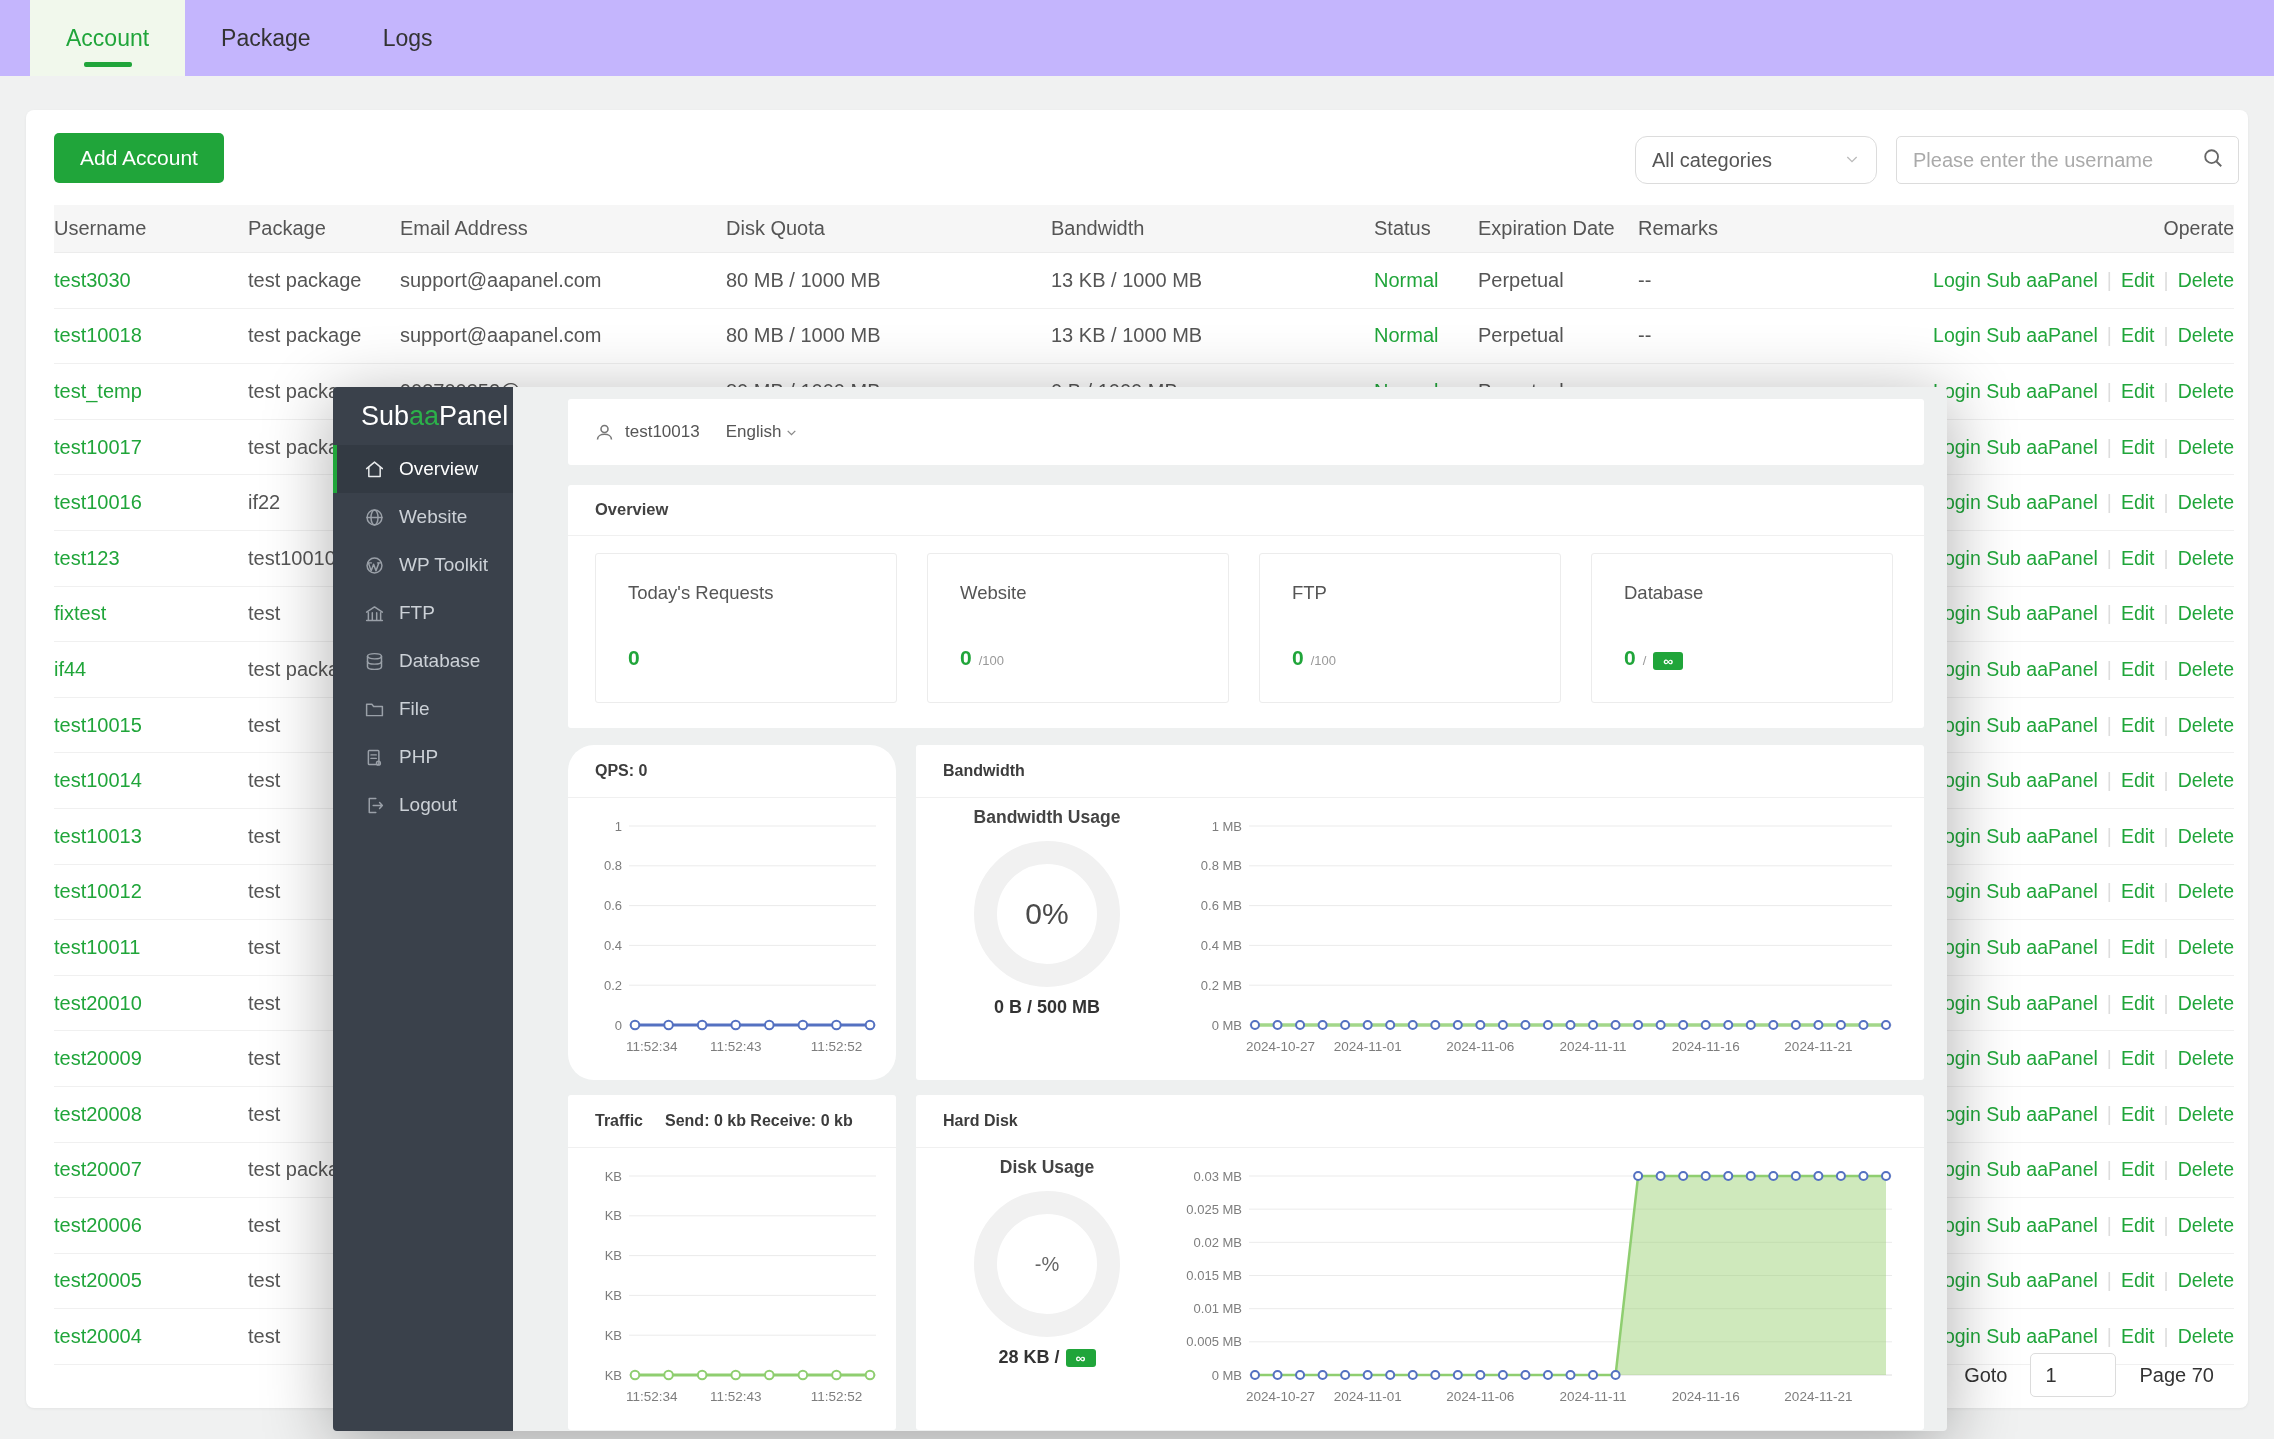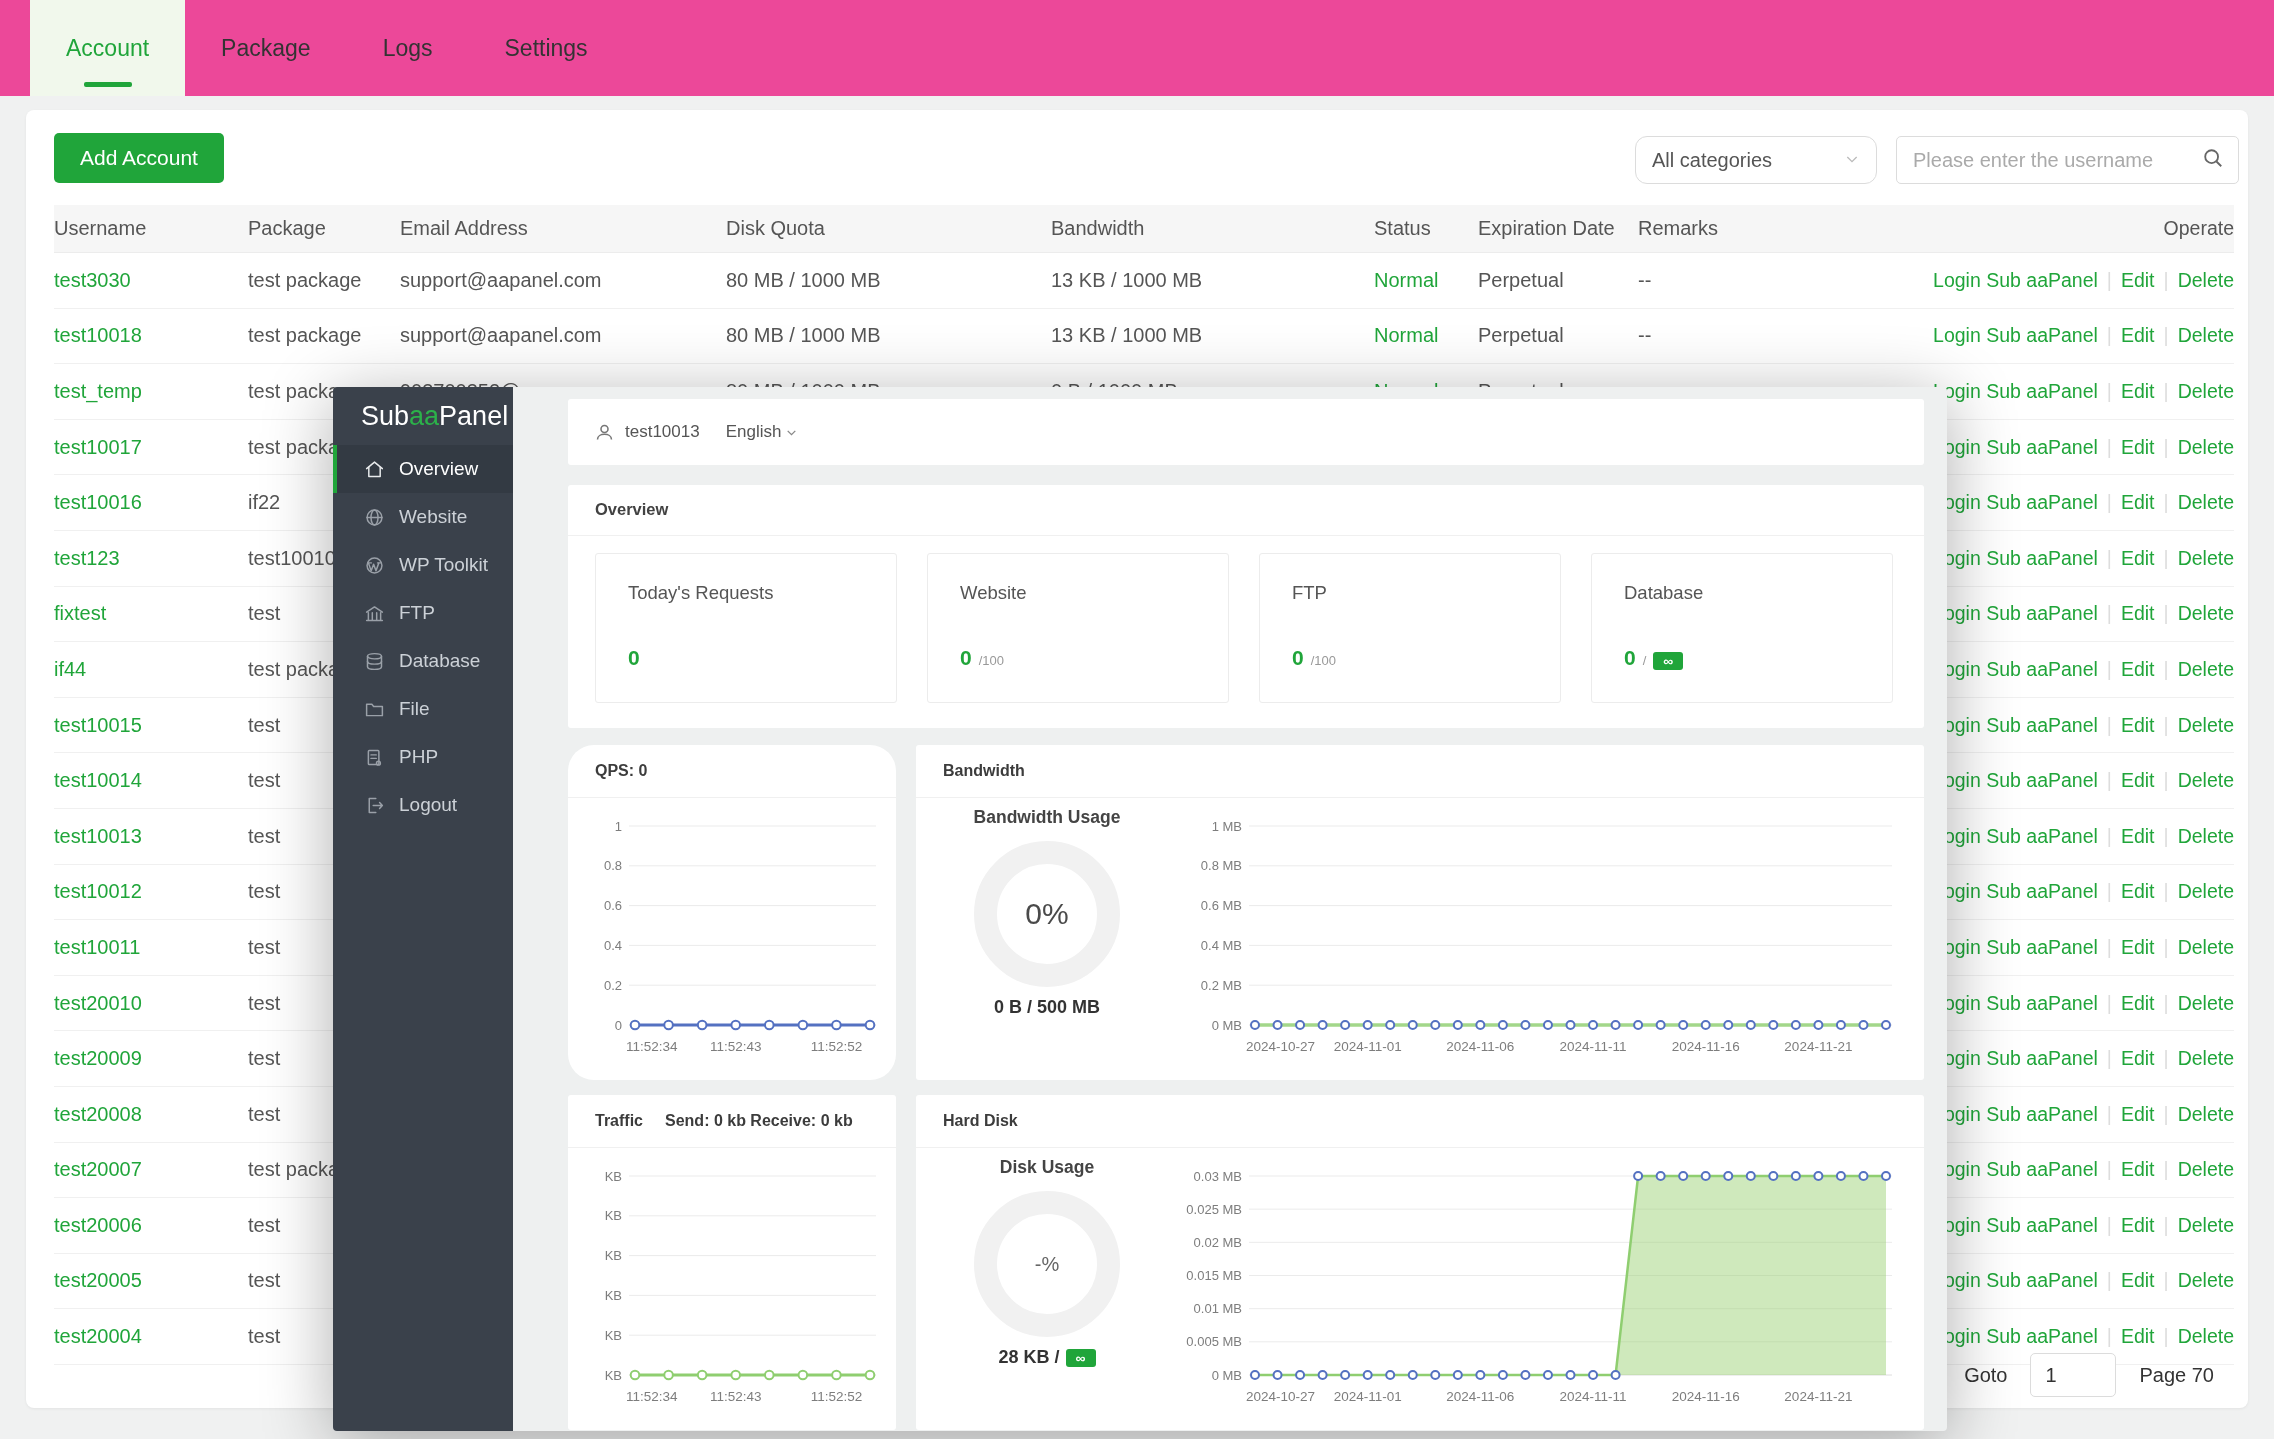--- a/index.html
+++ b/index.html
@@ -1,19 +1,19 @@
 <!DOCTYPE html>
 <html><head>
 <meta charset="utf-8">
 <style>
   html,body{margin:0;padding:0;background:#e9eaea;}
   .screen{position:relative;width:2274px;height:1439px;overflow:hidden;
     background:#f0f1f1;font-family:"Liberation Sans",sans-serif;color:#555;}
   
-  .tabbar{position:absolute;left:0;top:0;width:100%;height:96px;background:#ec4899;display:flex;padding-left:30px;box-sizing:border-box;}
+  .tabbar{position:absolute;left:0;top:0;width:100%;height:76px;background:#c4b5fd;display:flex;padding-left:30px;box-sizing:border-box;}
   .tab{position:relative;display:flex;align-items:center;padding:0 36px;font-size:23px;color:#333;cursor:pointer;}
   .tab.active{background:#f1f8ec;color:#20a53a;}
   .tab .tab-underline{position:absolute;left:50%;transform:translateX(-50%);bottom:9px;width:48px;height:5px;border-radius:2px;background:#20a53a;}
   
   .card{position:absolute;left:26px;top:110px;width:2222px;height:1298px;background:#fff;border-radius:8px;box-shadow:0 1px 3px rgba(0,0,0,.06);}
   .btn-add{position:absolute;left:28px;top:23px;height:50px;padding:0 26px;background:#20a53a;color:#fff;
     border:none;border-radius:5px;font-size:21px;font-family:inherit;cursor:pointer;}
   .select-box{position:absolute;left:1609px;top:26px;width:242px;height:48px;border:1px solid #dcdcdc;border-radius:12px;
     display:flex;align-items:center;justify-content:space-between;padding:0 16px;box-sizing:border-box;font-size:20px;color:#555;cursor:pointer;background:#fff;}
   .search-box{position:absolute;left:1870px;top:26px;width:343px;height:48px;border:1px solid #dcdcdc;border-radius:5px;
@@ -85,23 +85,20 @@
       <div class="tab active">
         <span>Account</span>
         <div class="tab-underline"></div>
       </div>
       <div class="tab">
         <span>Package</span>
       </div>
       <div class="tab">
         <span>Logs</span>
       </div>
-      <div class="tab">
-        <span>Settings</span>
-      </div>
     </div>
 
   <div class="card">
     <button class="btn-add">Add Account</button>
 
     <div class="select-box">
       <span>All categories</span>
       <span class="chev">
         <svg width="16" height="16" viewBox="0 0 24 24">
             <polyline points="5,9 12,16 19,9" fill="none" stroke="#bbb" stroke-width="2"></polyline>

